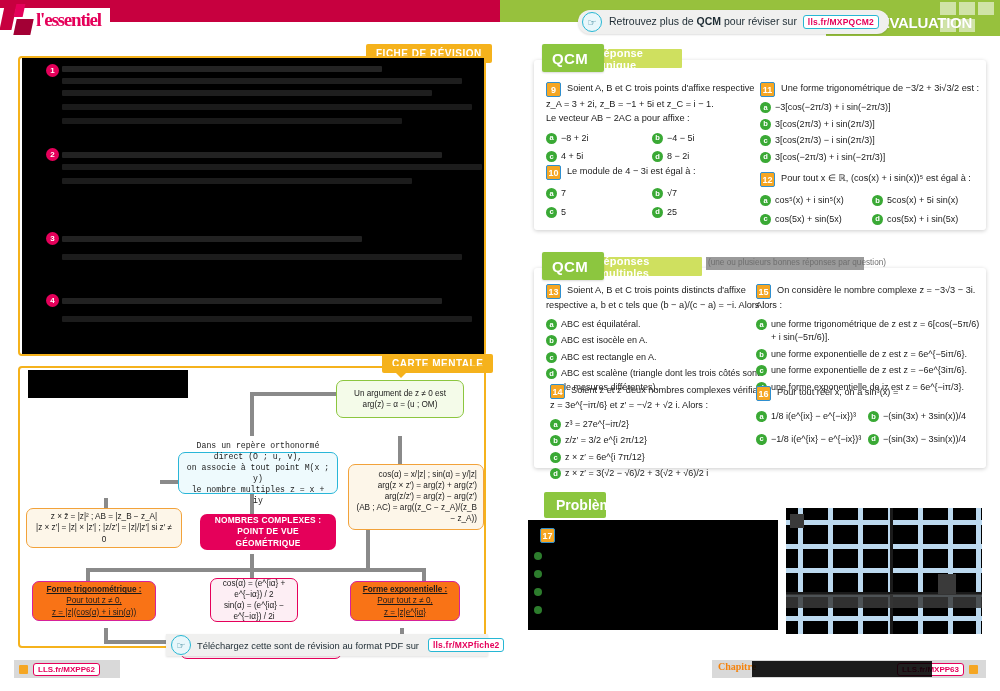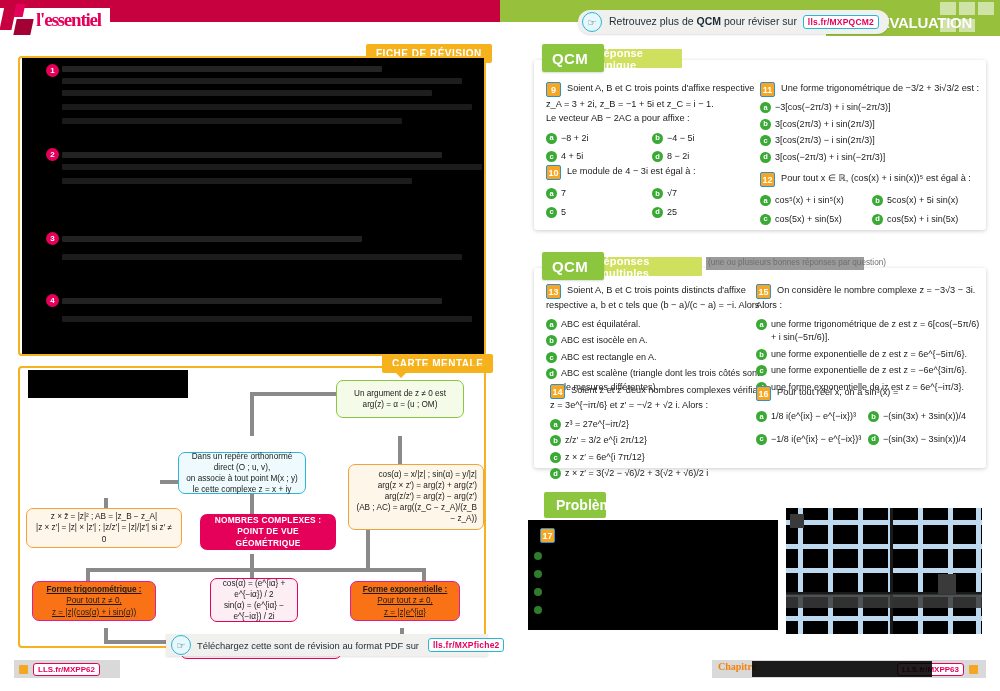--- a/index.html
+++ b/index.html
@@ -269,24 +269,24 @@
     <div class="connector" style="left:90px; top:596px; width:300px; height:4px;"></div>
     <div class="connector" style="left:386px; top:584px; width:4px; height:16px;"></div>
     <div class="connector" style="left:352px; top:470px; width:4px; height:54px;"></div>
 
     <div class="mm green" style="left:322px; top:336px; width:128px; height:38px;">
       <div>Un argument de z ≠ 0 est</div>
       <div>arg(z) = α = (u ; OM)</div>
     </div>
 
 
-    <div class="mm blue" style="left:164px; top:408px; width:128px; height:42px;">
+    <div class="mm blue" style="left:164px; top:408px; width:160px; height:42px;font-family:Liberation Mono, monospace;">
       <div>Dans un repère orthonormé direct (O ; u, v),</div>
       <div>on associe à tout point M(x ; y)</div>
-      <div>le cette complexe z = x + iy</div>
+      <div>le nombre multiples z = x + iy</div>
     </div>
 
     <div class="mm orange" style="left:12px; top:464px; width:156px; height:40px; align-items:flex-start;">
       <div style="width:100%">z × z̄ = |z|² ; AB = |z_B − z_A|</div>
       <div style="width:100%">|z × z′| = |z| × |z′| ; |z/z′| = |z|/|z′| si z′ ≠ 0</div>
     </div>
 
     <div class="mm pinkc" style="left:186px; top:470px; width:136px; height:36px;">
       <div>NOMBRES COMPLEXES :</div>
       <div>POINT DE VUE GÉOMÉTRIQUE</div>

